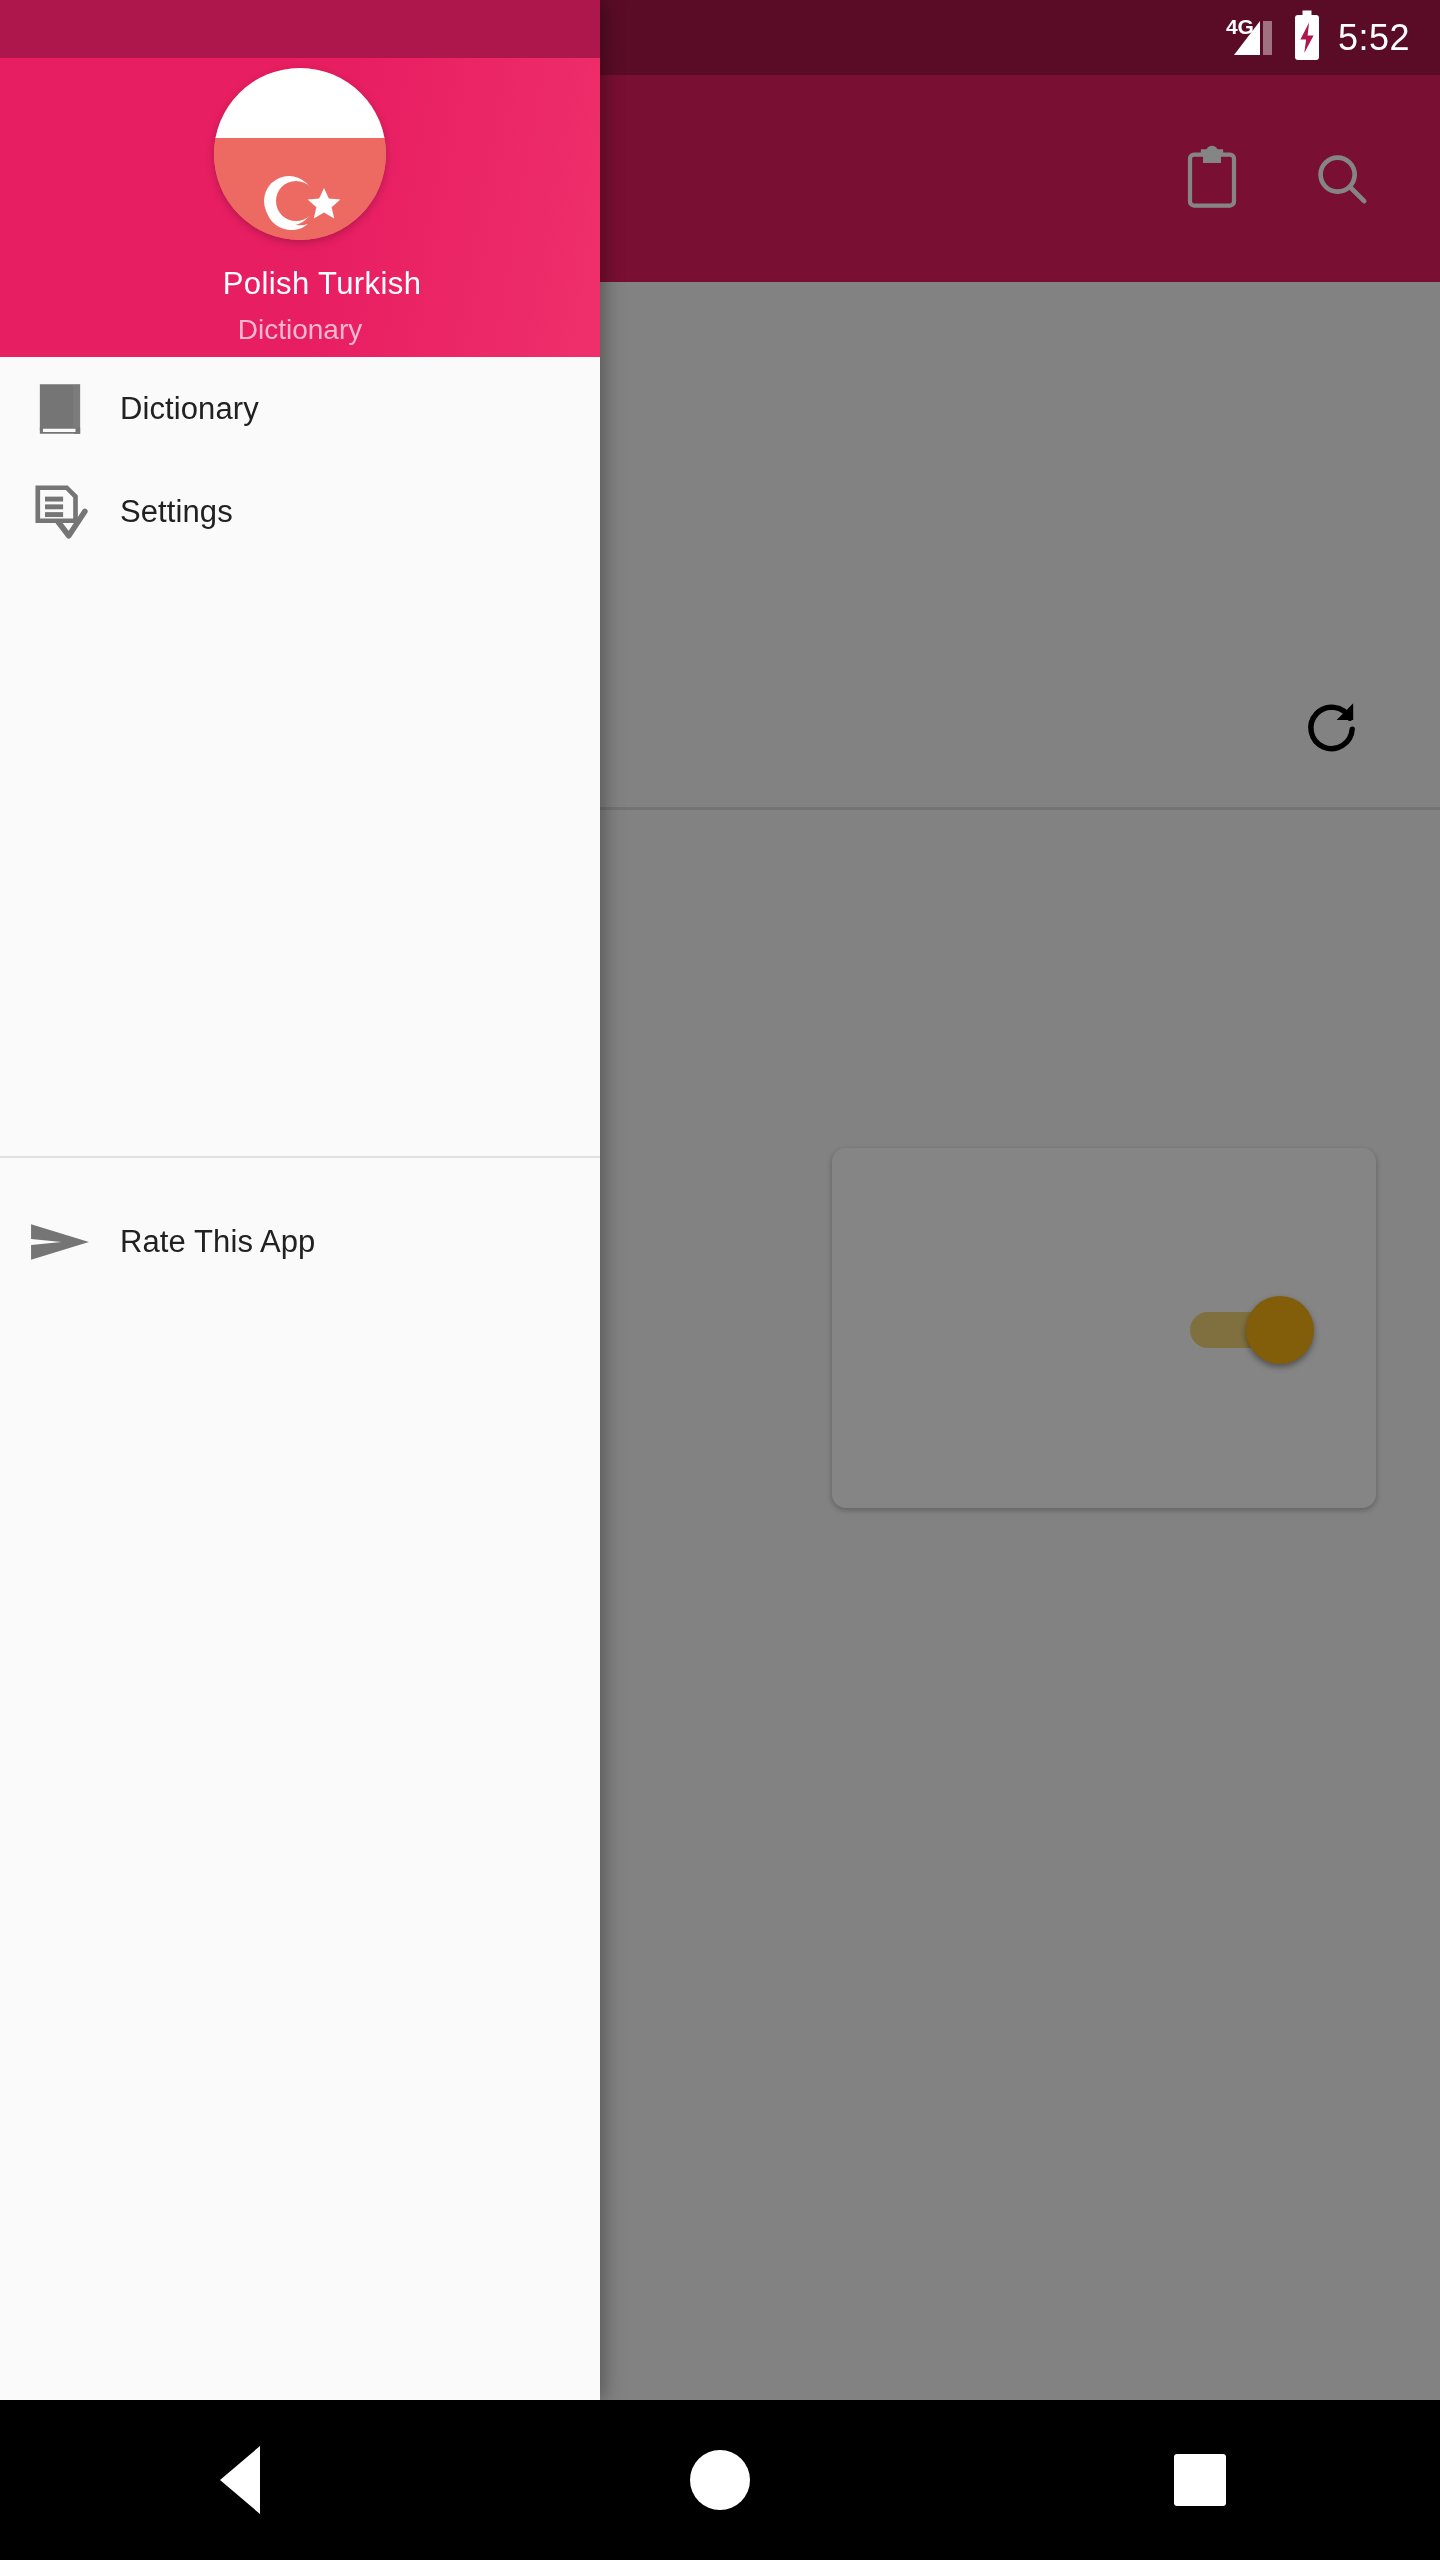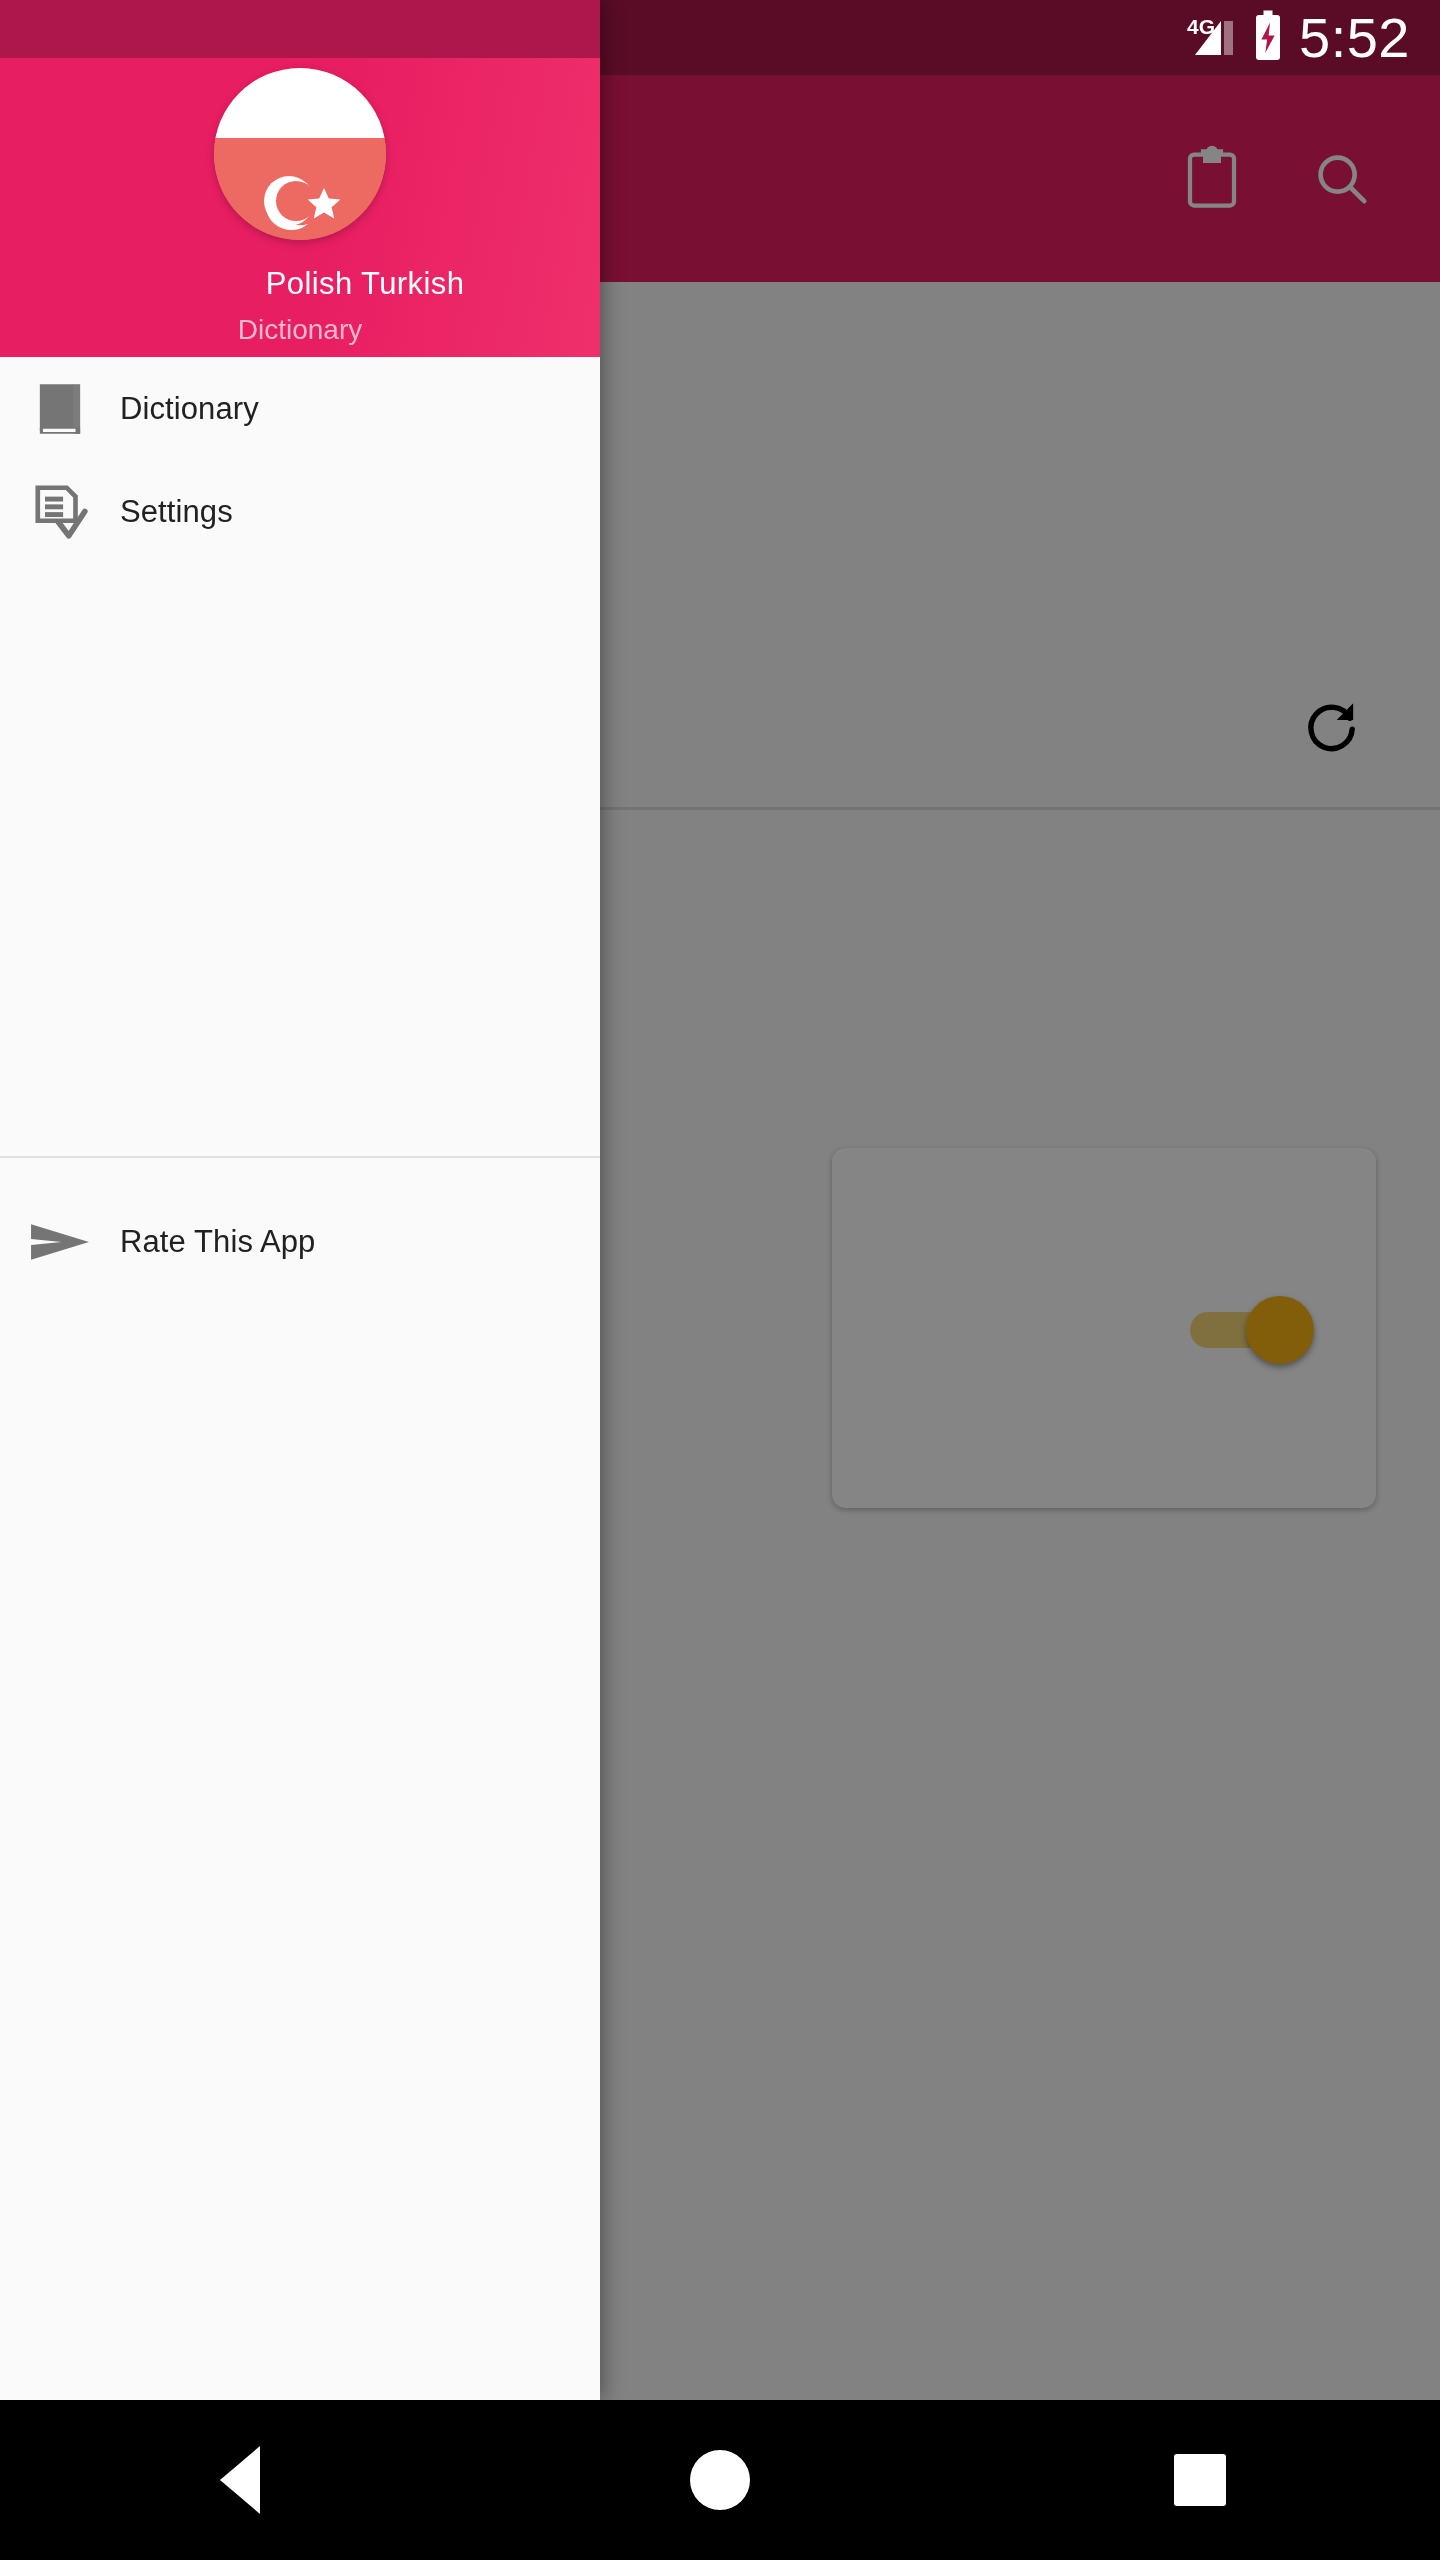--- a/index.html
+++ b/index.html
@@ -44,21 +44,21 @@
         background:linear-gradient(100deg,#e81e62 0%,#e81e62 55%,#ef2f6c 100%);}
 
   .avatar-wrap{position:absolute;left:214px;top:10px;width:172px;height:172px;}
   .avatar{position:absolute;left:0;top:0;width:172px;height:172px;border-radius:50%;overflow:hidden;
         box-shadow:0 3px 8px rgba(0,0,0,.22);background:#ed6a63;}
   .avatar-top{position:absolute;left:0;top:0;width:172px;height:70px;background:#ffffff;}
   .avatar-bottom{position:absolute;left:0;top:70px;width:172px;height:102px;background:#ed6a63;}
   .avatar svg{position:absolute;left:0;top:0;}
 
   .drawer-title{position:absolute;left:0;top:208px;width:644px;text-align:center;color:#ffffff;
-        font-size:31px;letter-spacing:.4px;padding-left:43px;}
+        font-size:31px;letter-spacing:.4px;}
   .drawer-subtitle{position:absolute;left:0;top:256px;width:600px;text-align:center;color:#f8b8cd;
         font-size:28px;}
 
   .menu-group{position:absolute;left:0;width:600px;}
   .menu-group.g1{top:357px;}
   .menu-group.g2{top:1190px;}
   .menu-item{position:relative;height:103px;display:flex;align-items:center;}
   .menu-icon{width:120px;min-width:120px;display:flex;align-items:center;justify-content:center;}
   .menu-icon svg{display:block;}
   .menu-label{font-size:31px;color:#212121;letter-spacing:.1px;}
@@ -71,21 +71,21 @@
   .nav-back{width:0;height:0;border-top:34px solid transparent;border-bottom:34px solid transparent;
         border-right:40px solid #ffffff;}
   .nav-home{width:60px;height:60px;border-radius:50%;background:#ffffff;}
   .nav-recent{width:52px;height:52px;background:#ffffff;border-radius:3px;}
 
   
   .statusbar{position:absolute;left:0;top:0;width:1440px;height:75px;pointer-events:none;}
   .sb-right{position:absolute;right:30px;top:0;height:75px;display:flex;align-items:center;gap:16px;color:#fff;}
   .sb-signal{position:relative;width:46px;height:42px;}
   .sb-4g{position:absolute;left:-4px;top:-2px;font-size:21px;font-weight:bold;color:#fff;}
-  .sb-time{font-size:56px;color:#ffffff;letter-spacing:.5px;}
+  .sb-time{font-size:36px;color:#ffffff;letter-spacing:.5px;}
 </style>
 </head>
 <body>
 
 <div class="screen">
 
   <div class="app-layer">
     <div class="app-statusbar"></div>
     <div class="app-toolbar"></div>
 

